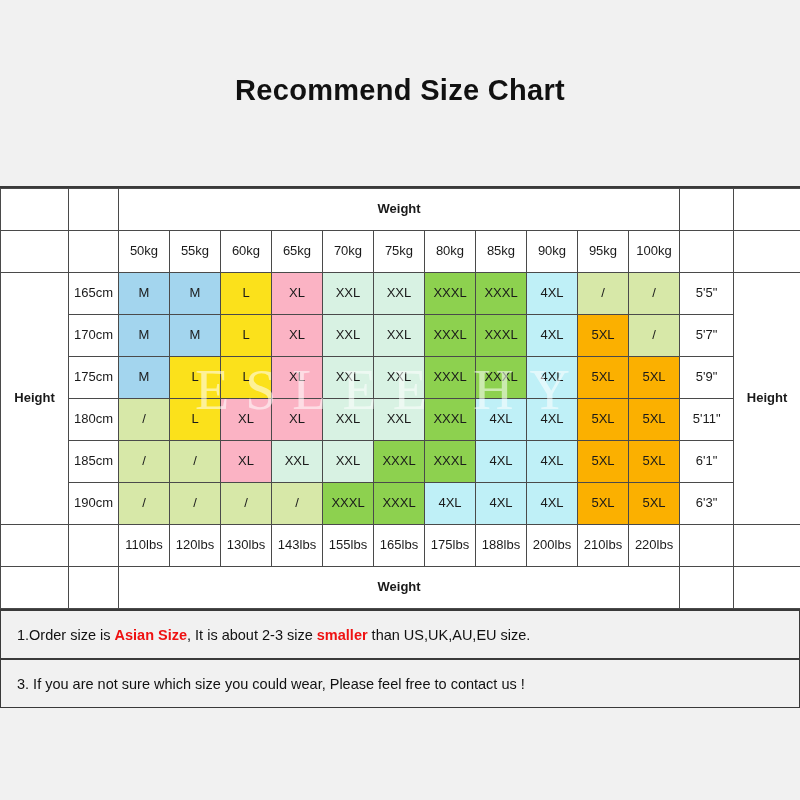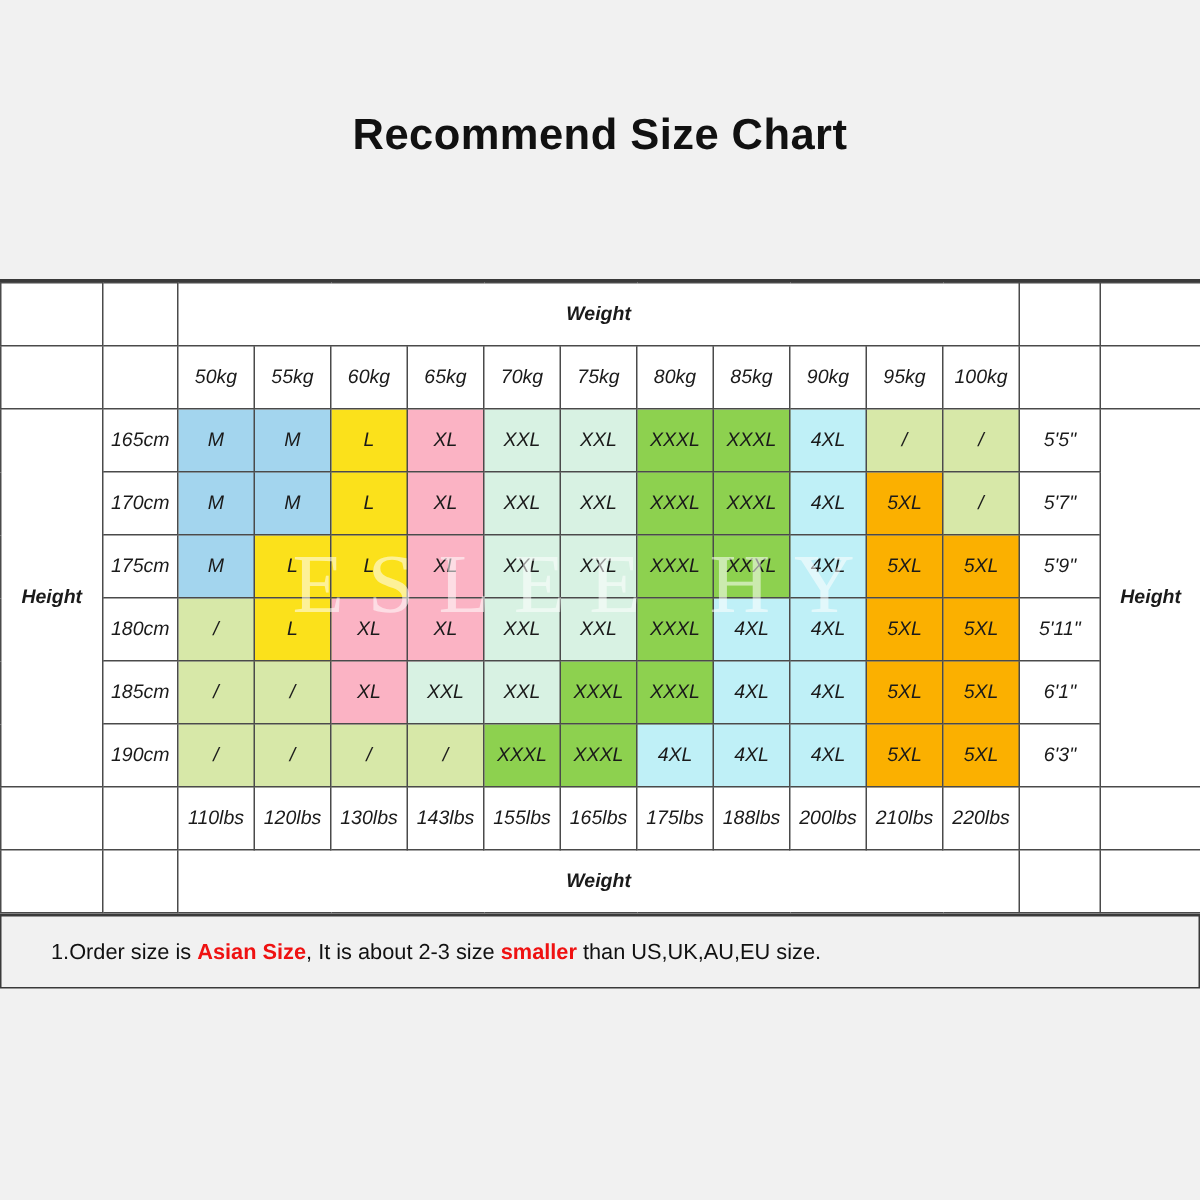--- a/index.html
+++ b/index.html
@@ -24,21 +24,21 @@
   }
   .title-text {
     margin-top: 74px;
     font-size: 29px;
     font-weight: bold;
     letter-spacing: .3px;
     color: #111;
   }
 
   
-  .chart-wrap { background: #f1f1f1; font-style: italic; }
+  .chart-wrap { background: #f1f1f1; }
   table.size-chart {
     border-collapse: collapse;
     width: 800px;
     table-layout: fixed;
     background: #ffffff;
   }
   table.size-chart td {
     border: 1px solid #4a4a4a;
     text-align: center;
     vertical-align: middle;
@@ -69,21 +69,21 @@
   .c-na   { background: #d7e8a8 !important; }
 
   
   .notes { background: #f1f1f1; }
   .note-row {
     border: 1px solid #3a3a3a;
     border-top: 2px solid #3a3a3a;
     height: 50px;
     display: flex;
     align-items: center;
-    padding-left: 33px;
+    padding-left: 16px;
     font-size: 14.5px;
     background: #f1f1f1;
     margin-top: -1px;
   }
   .note-row:first-child { margin-top: 0; }
   .red { color: #ef1111; font-weight: bold; }
 
   
   .watermark {
     position: absolute;
@@ -267,16 +267,19 @@
             <td class="blank"></td>
           </tr>
         </tbody>
     </table>
   </div>
 
   <div class="notes">
       <div class="note-row">
         <div><span>1.Order size is </span><span class="red">Asian Size</span><span>, It is about 2-3 size </span><span class="red">smaller</span><span> than US,UK,AU,EU size.</span></div>
       </div>
+      <div class="note-row">
+        <div><span>3. If you are not sure which size you could wear, Please feel free to contact us !</span></div>
+      </div>
     </div>
 
   <div class="watermark">ESLEE HY</div>
 </div>
 
 </body></html>

